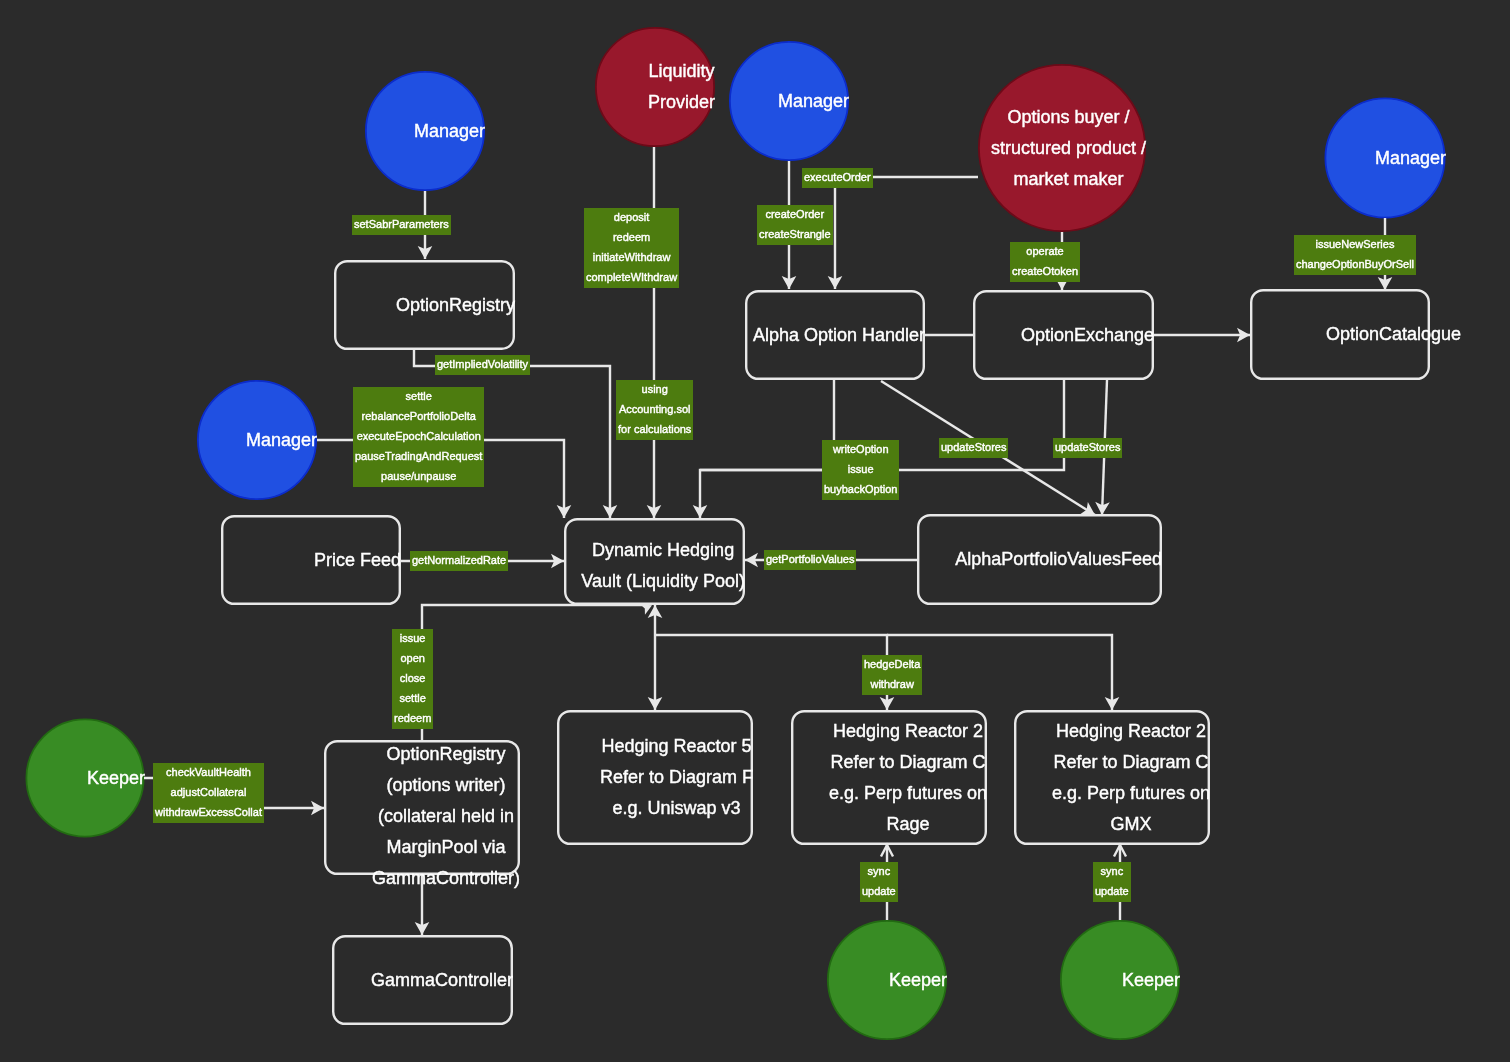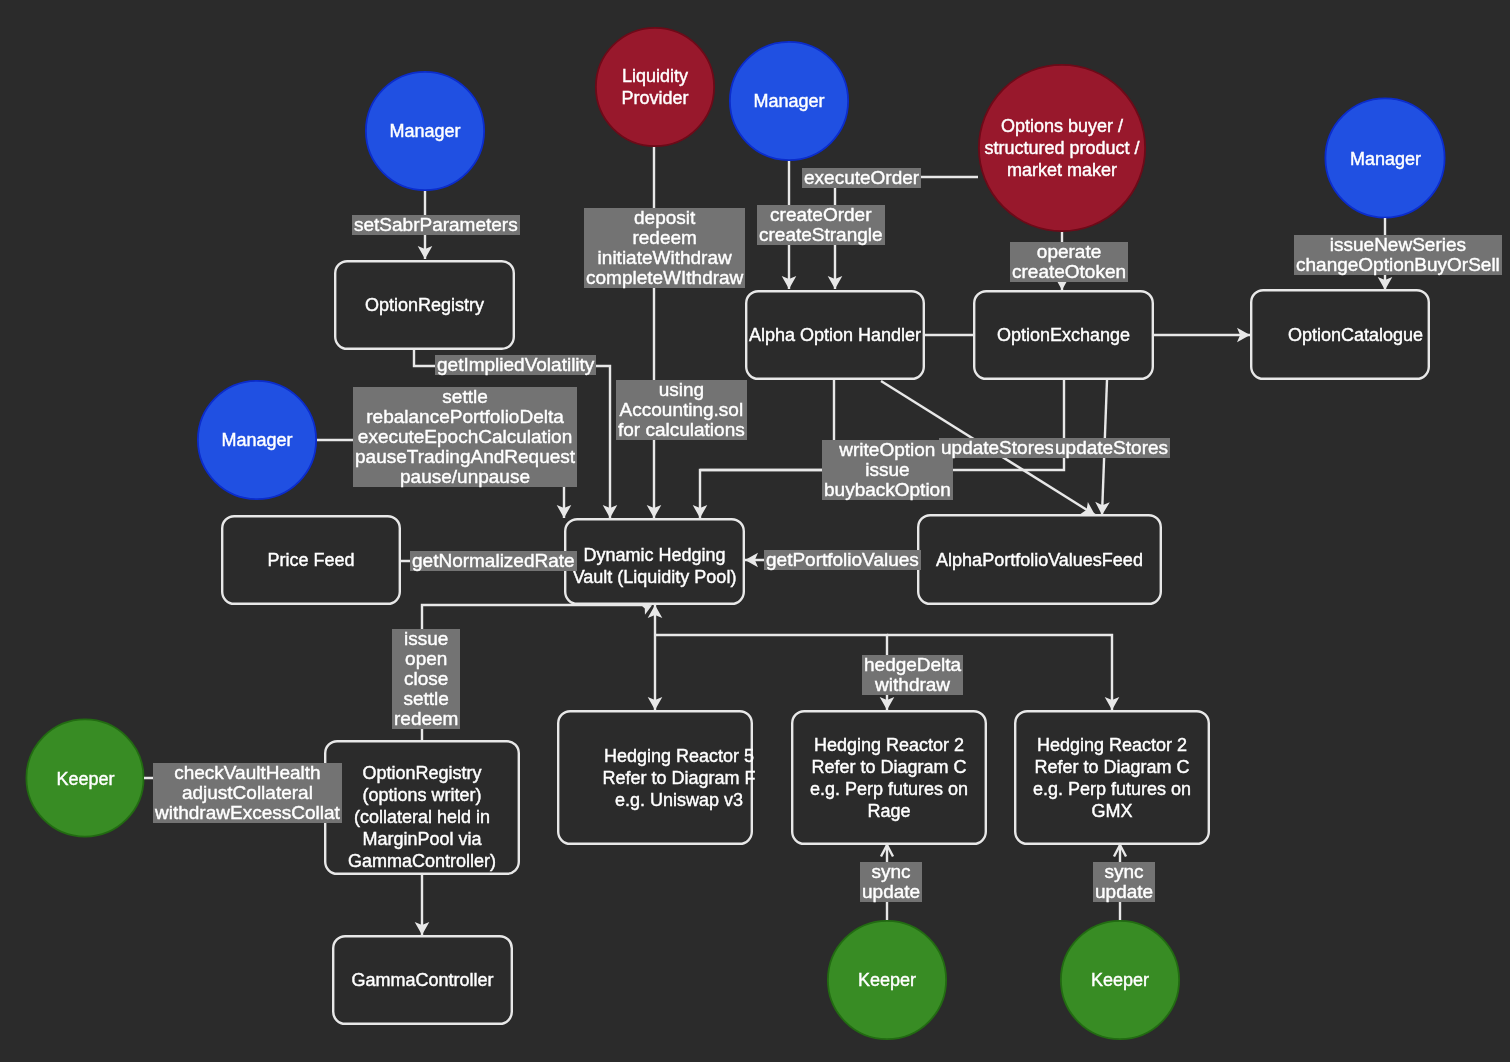--- a/index.html
+++ b/index.html
@@ -2,24 +2,24 @@
 <html><head>
 <meta charset="utf-8">
 <style>
   html,body{margin:0;padding:0;background:#2b2b2b;}
   body{width:1510px;height:1062px;overflow:hidden;
        font-family:"Liberation Sans",sans-serif;}
   #stage{position:relative;width:1510px;height:1062px;background:#2b2b2b;}
   .node,.edge-label{will-change:transform;transform:translateZ(0);}
   #shape-layer,#edge-layer{position:absolute;left:0;top:0;width:1510px;height:1062px;}
   .node{position:absolute;box-sizing:border-box;display:flex;align-items:center;
-        justify-content:center;text-align:center;color:#fff;white-space:pre;
-        -webkit-text-stroke:0.42px #fff;font-size:18px;line-height:22px;}
-  .edge-label{position:absolute;color:#fff;font-size:19px;line-height:19.9px;
-          text-align:center;white-space:pre;background:#737373;padding:0 2px;
+        justify-content:flex-end;text-align:center;color:#fff;white-space:pre;
+        -webkit-text-stroke:0.42px #fff;font-size:18px;line-height:31px;}
+  .edge-label{position:absolute;color:#fff;font-size:11px;line-height:19.9px;
+          text-align:center;white-space:pre;background:#4d7c0f;padding:0 2px;
           -webkit-text-stroke:0.42px #fff;}
 </style>
 </head>
 <body>
 
 <div id="stage">
   <svg id="shape-layer" viewBox="0 0 1510 1062" width="1510" height="1062">
       <circle cx="425" cy="131" r="59.1" fill="#2050e2" stroke="#0b2ccc" stroke-width="1.8"></circle>
       <circle cx="655" cy="87" r="59.1" fill="#98182c" stroke="#6d0a18" stroke-width="1.8"></circle>
       <circle cx="789" cy="101" r="59.1" fill="#2050e2" stroke="#0b2ccc" stroke-width="1.8"></circle>

